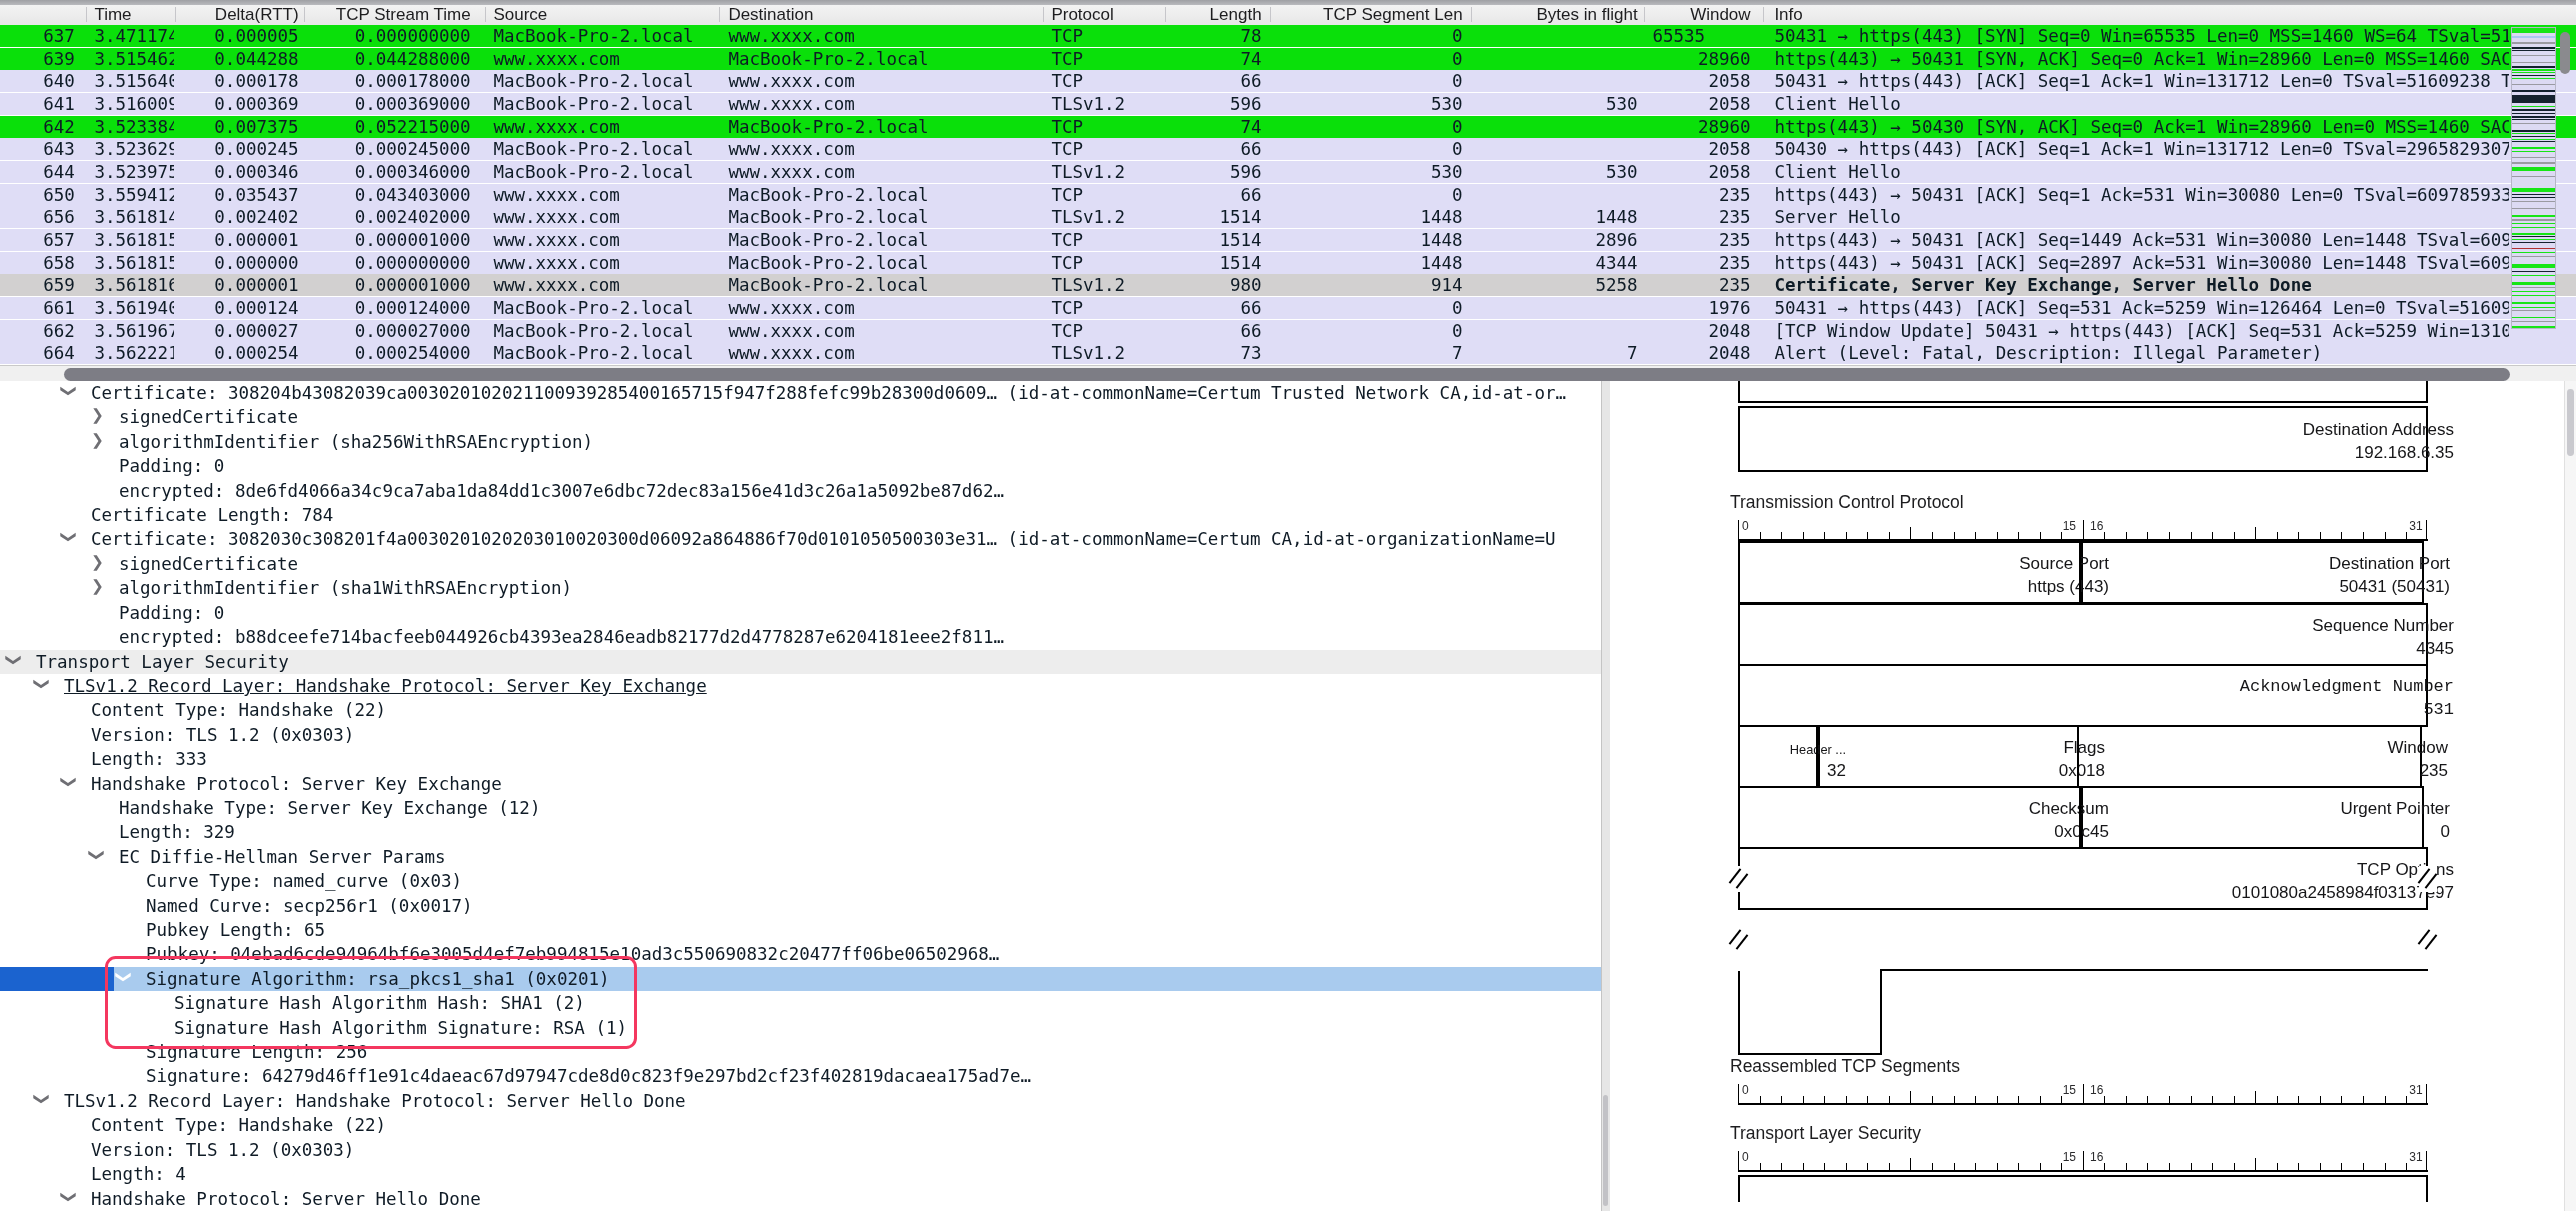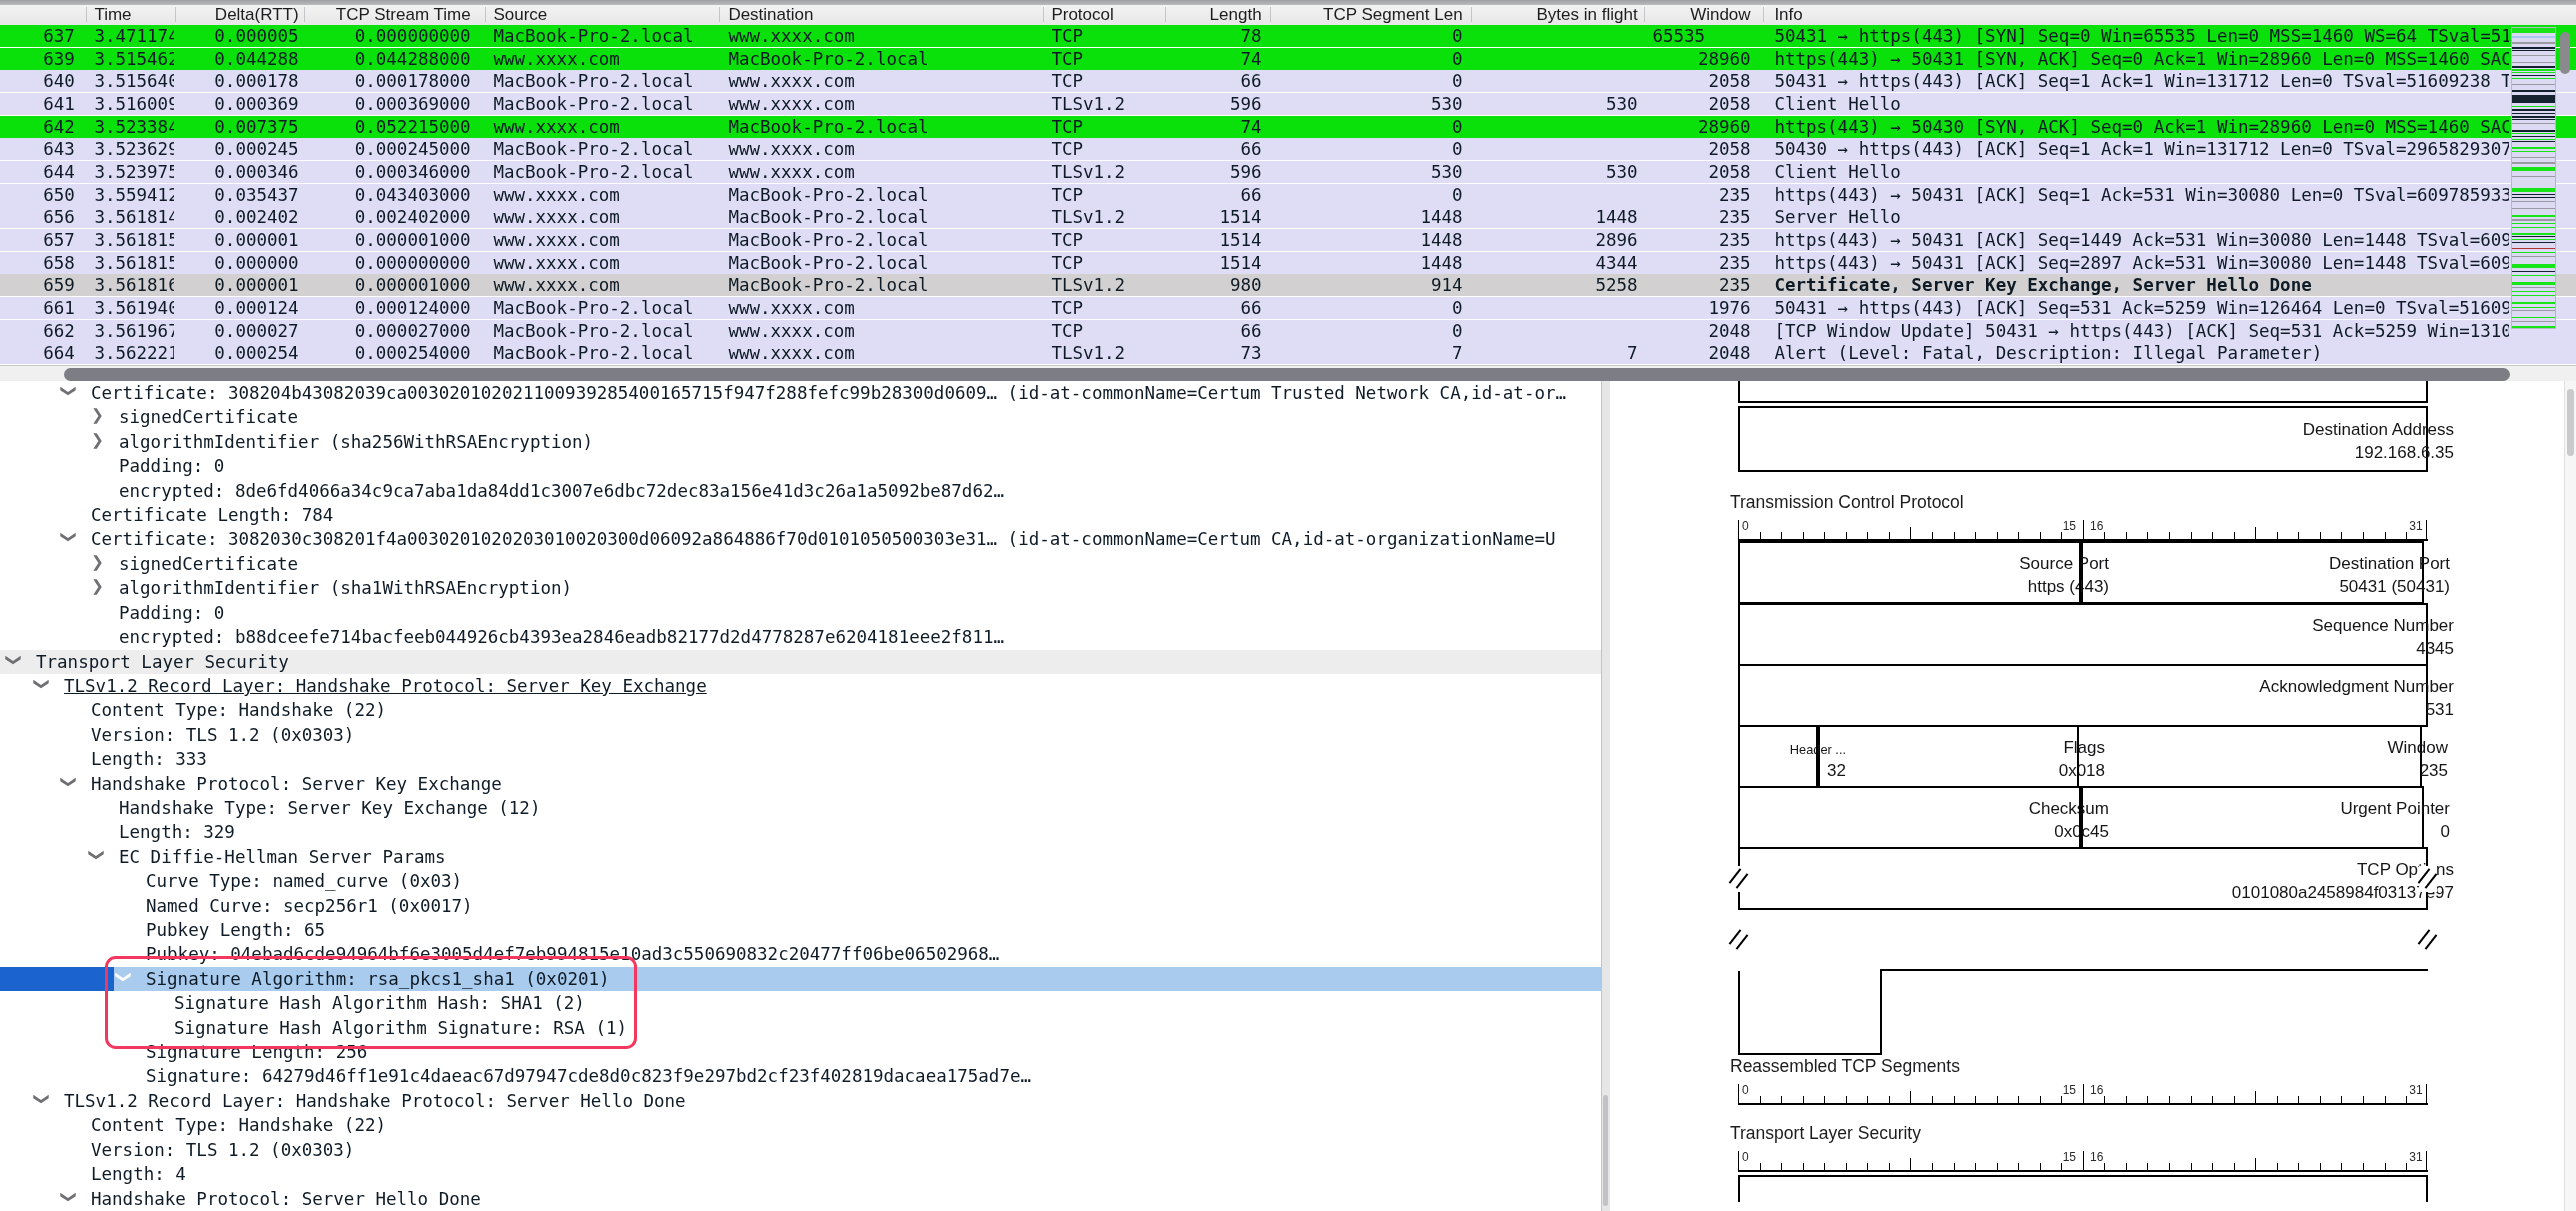--- a/index.html
+++ b/index.html
@@ -545,21 +545,21 @@
           <div class="dvalue" style="top: 34px;">50431 (50431)</div>
         </div>
       </div>
       <div class="abs" style="left: 128px; top: 222px; width: 690px; height: 63px;">
         <div class="dcell" style="left: 0px; width: 690px; border: 2px solid rgb(0, 0, 0);">
           <div class="dlabel" style="top: 10.7px;">Sequence Number</div>
           <div class="dvalue" style="top: 34px;">4345</div>
         </div>
       </div>
       <div class="abs" style="left: 128px; top: 283px; width: 690px; height: 63px;">
-        <div class="dcell" style="left: 0px; width: 690px; border: 2px solid rgb(0, 0, 0);">
+        <div class="dcell" style="left: 0px; width: 690px; border: 2px solid rgb(0, 0, 0); font-family: Liberation Mono, monospace;">
           <div class="dlabel" style="top: 10.7px;">Acknowledgment Number</div>
           <div class="dvalue" style="top: 34px;">531</div>
         </div>
       </div>
       <div class="abs" style="left: 128px; top: 344px; width: 690px; height: 63px;">
         <div class="dcell" style="left: 0px; width: 82px; border: 2px solid rgb(0, 0, 0);">
           <div class="dlabel small" style="top: 14.8px;">Header ...</div>
           <div class="dvalue" style="top: 34px;">32</div>
         </div>
         <div class="dcell" style="left: 80px; width: 263px; border: 2px solid rgb(0, 0, 0); margin-left: -2px;">

